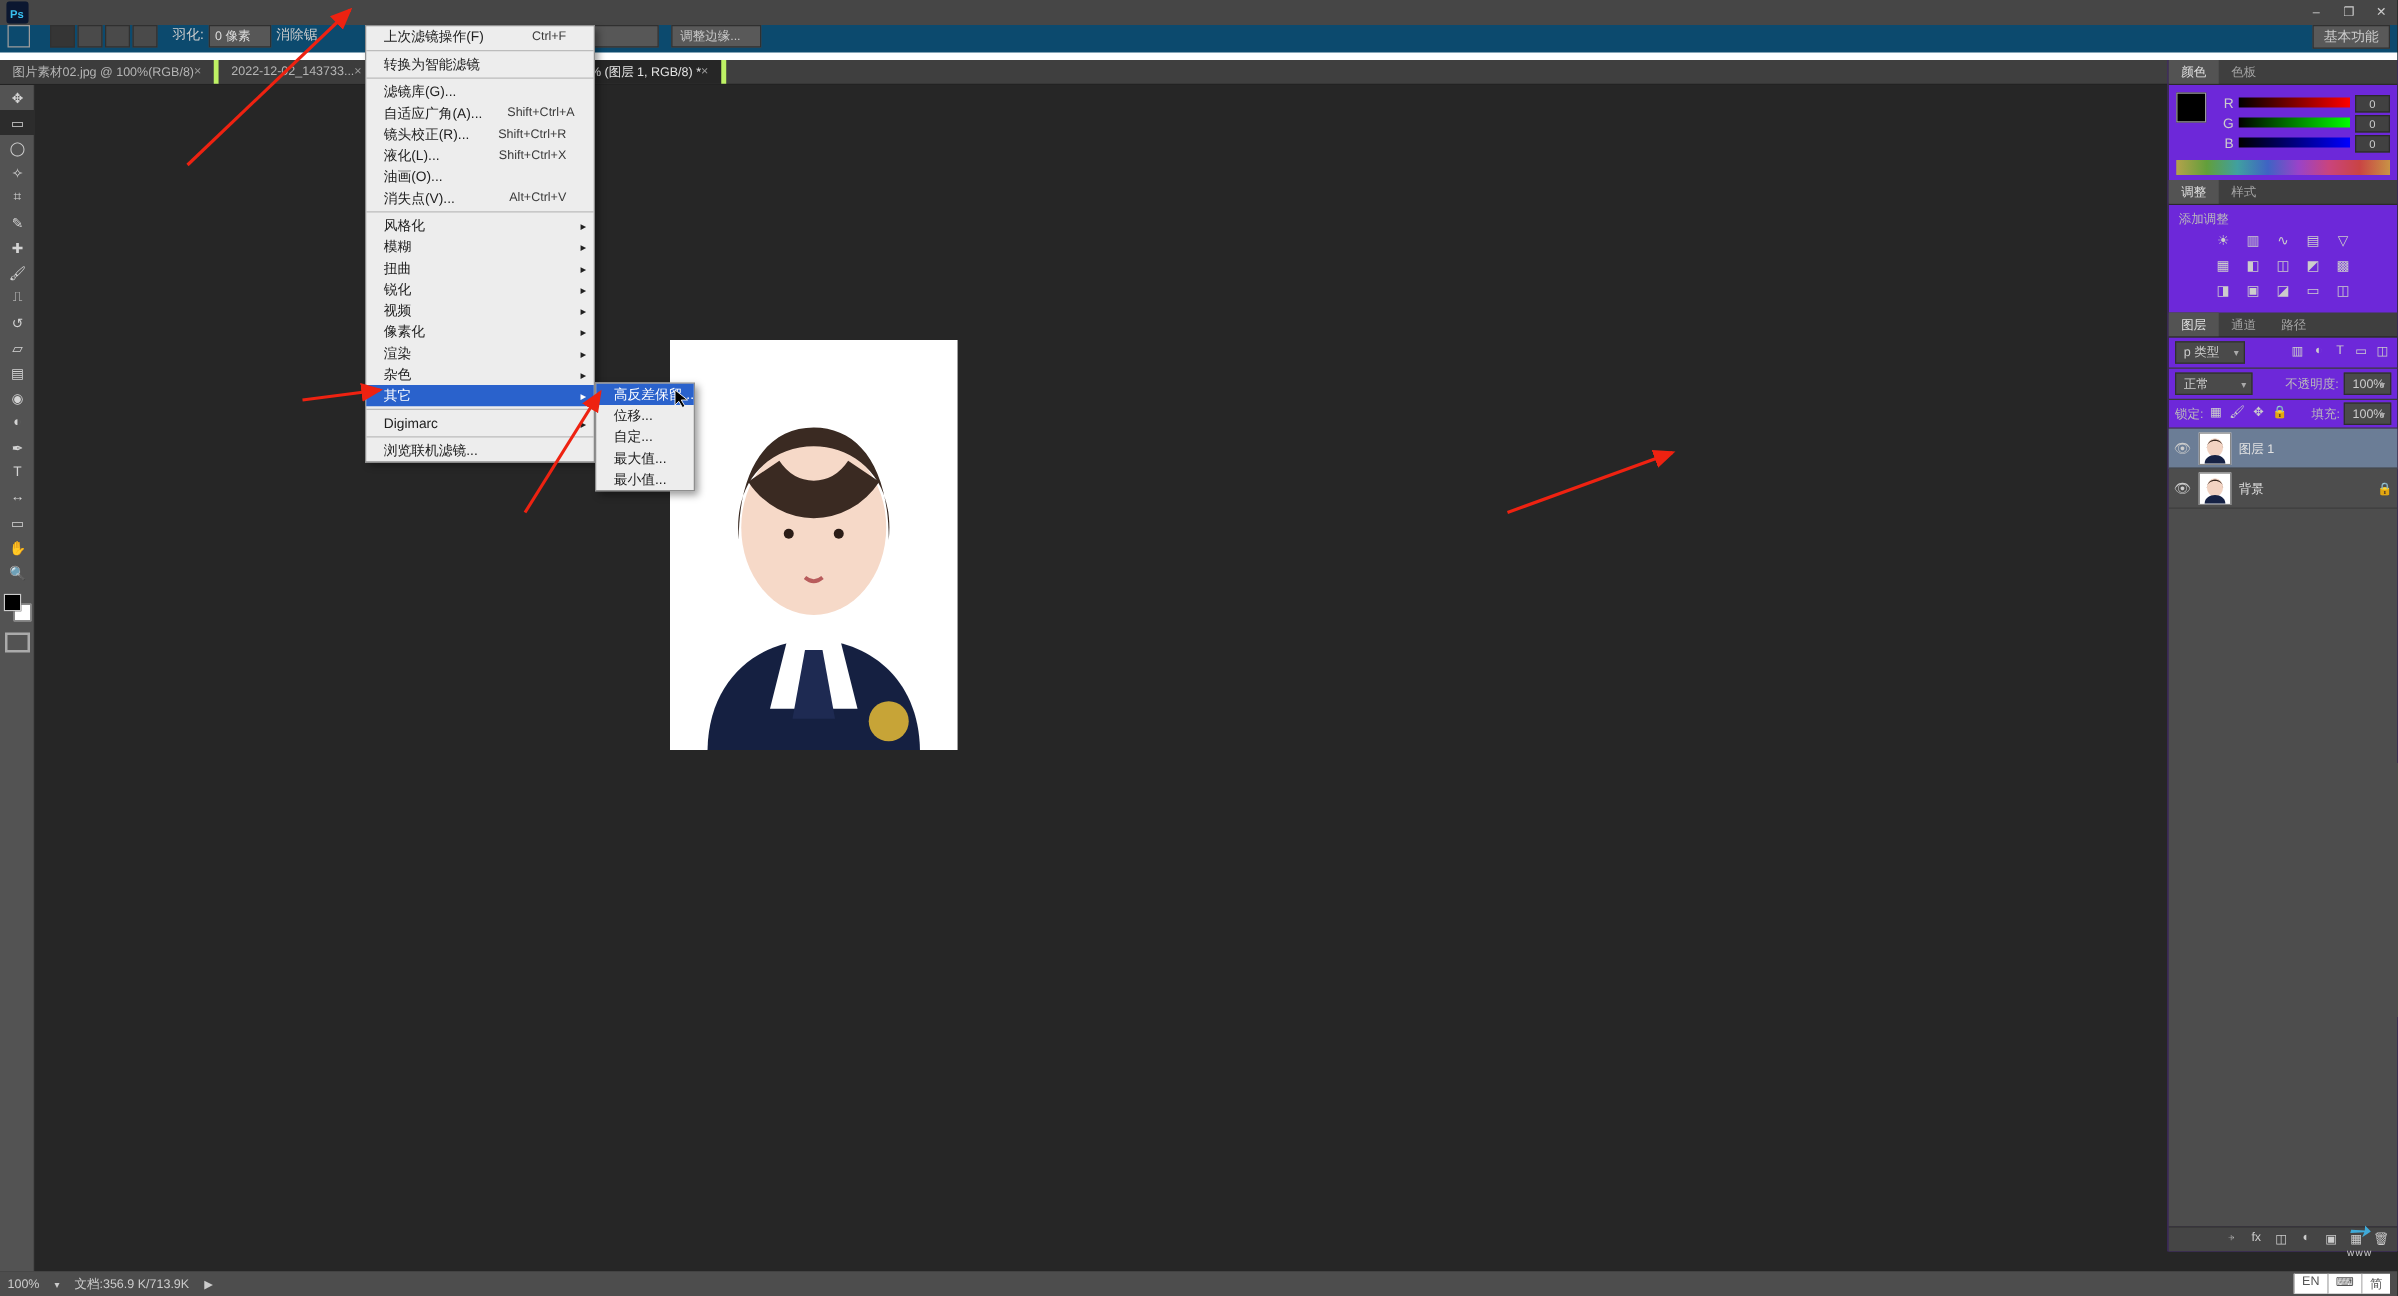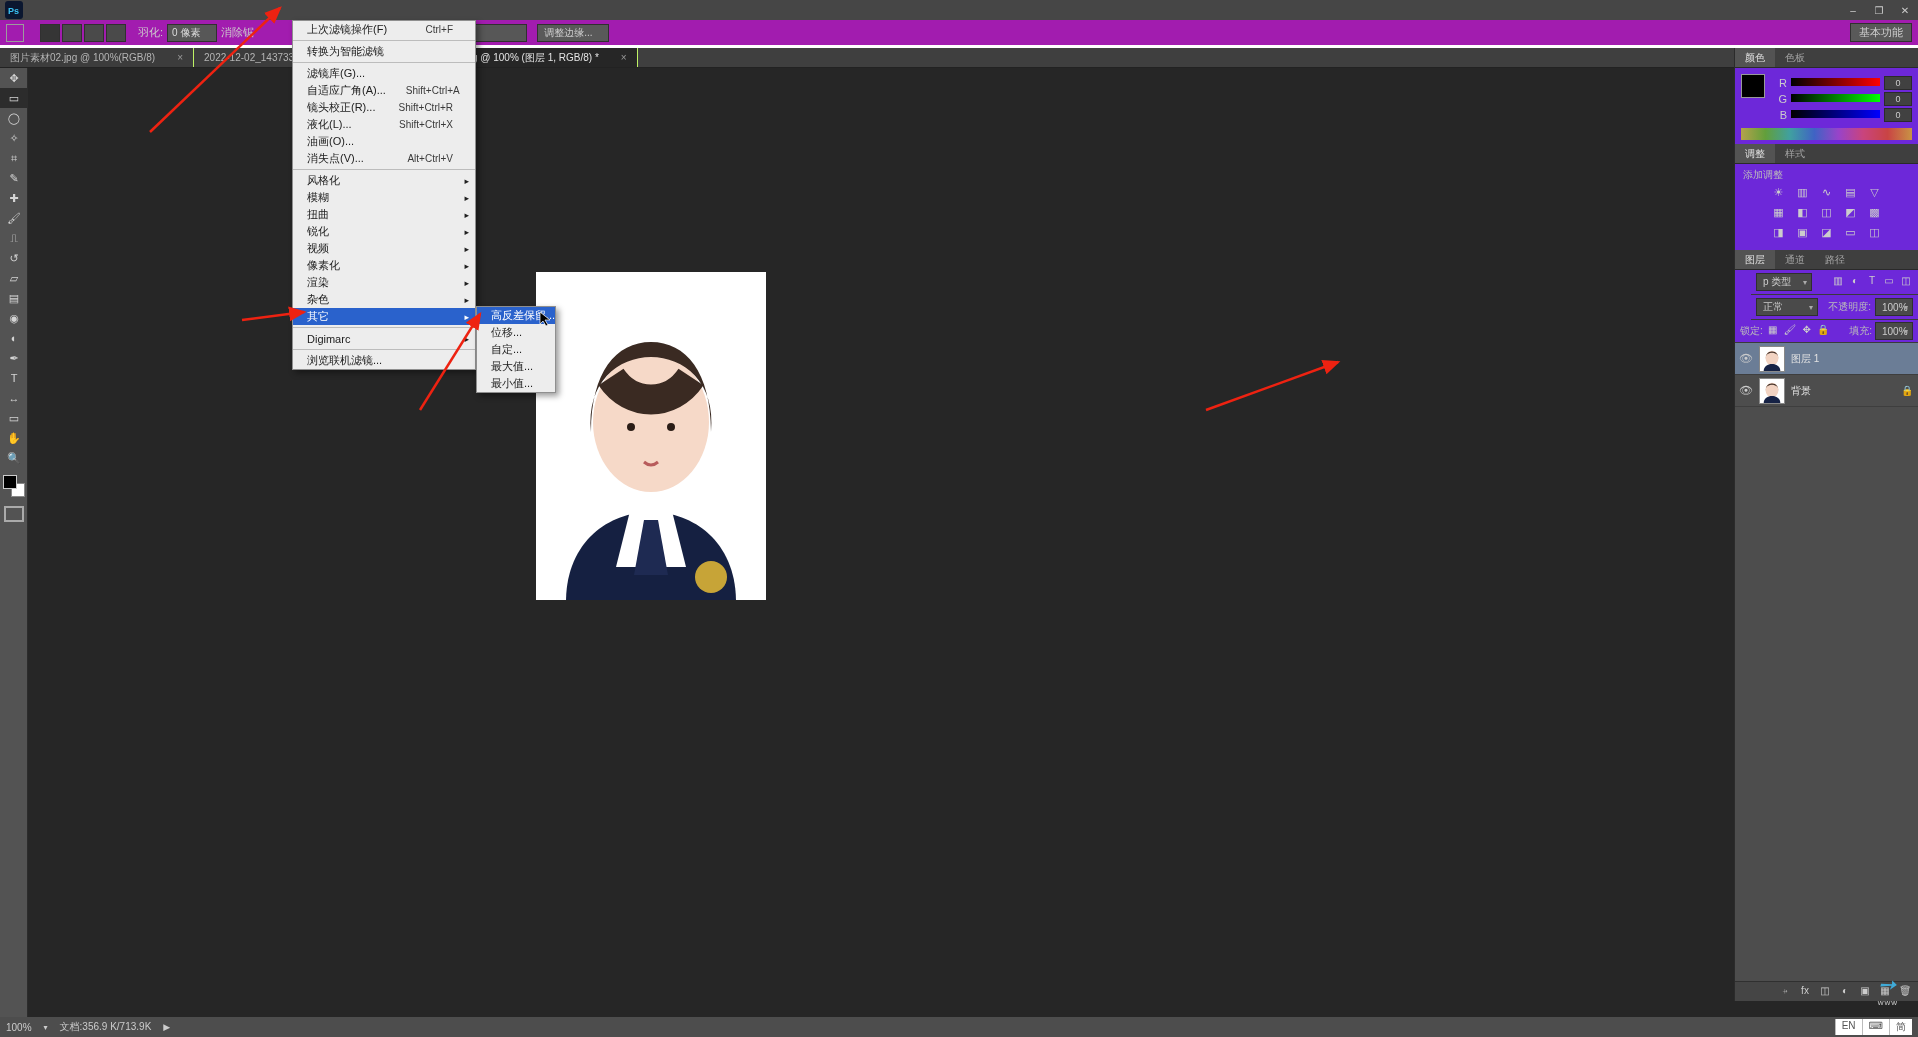--- a/index.html
+++ b/index.html
@@ -38,24 +38,24 @@
 .win-btns { margin-left: auto; display: flex; }
 .win-btns div {
   width: 26px; height: 18px;
   display: flex; align-items: center; justify-content: center;
   color: #ccc; font-size: 10px;
 }
 
 
 .optionsbar {
   height: 28px;
-  background: #a21caf;
-  border-bottom: 3px solid #ffffff;
+  background: #0c4a6e;
+  border-bottom: 6px solid #ffffff;
   display: flex;
-  align-items: center;
+  align-items: flex-start;
   padding: 0 6px;
   color: #ccc;
 }
 .obox {
   width: 18px; height: 18px;
   border: 1px solid #9c9c9c;
   margin-right: 8px;
 }
 .optgrp { display:flex; gap:2px; margin:0 8px; }
 .optgrp .tgl {
@@ -82,23 +82,23 @@
 .doctabs {
   height: 20px;
   background: #3f3f3f;
   display: flex;
   border-bottom: 1px solid #222;
 }
 .doctab {
   padding: 3px 10px;
   font-size: 10px;
   color: #b5b5b5;
-  border-right:1px solid #bef264;
+  border-right:4px solid #bef264;
   background:#3c3c3c;
-  display:flex; align-items:center; gap:22px;
+  display:flex; align-items:center; gap:0;
 }
 .doctab.active { background:#262626; color:#e4e4e4;}
 .tabx{ color:#9a9a9a; font-size:10px;}
 
 
 .tools {
   position:absolute;
   left:0; top:68px; bottom:20px;
   width:28px;
   background:#535353;
@@ -157,21 +157,21 @@
 .gr-b{background:linear-gradient(to right,#000,#00f);}
 .rgb-row .val{ width:28px; height:14px; background:#414141;border:1px solid #2b2b2b;color:#ccc;font-size:9px;display:flex;align-items:center;justify-content:center;}
 .hue-strip{height:12px;background:linear-gradient(to right,#b4a24b,#629f3b,#40a0a0,#3f63c4,#9943c9,#c9447d,#c94444,#c89345);margin-top:4px;}
 
 .adjust-panel{ padding:4px 8px;}
 .adj-title{color:#bbb;font-size:10px;margin-bottom:4px;}
 .adj-row{display:flex;gap:8px;justify-content:center;margin:4px 0;}
 .adj-row span{width:16px;height:16px;display:inline-block;color:#ccc;text-align:center;}
 
 .layer-panel{flex:1;display:flex;flex-direction:column;}
-.layer-tools{display:flex;align-items:center;padding:3px 5px;gap:4px;border-bottom:1px solid #3a3a3a;margin-left:16px;}
+.layer-tools{display:flex;align-items:center;padding:3px 5px;gap:4px;border-bottom:1px solid #3a3a3a;}
 .dropdown{height:18px;background:#4a4a4a;border:1px solid #2f2f2f;padding:0 16px 0 6px;color:#ccc;font-size:10px;display:flex;align-items:center;position:relative;}
 .dropdown:after{content:"▾";position:absolute;right:4px;font-size:8px;color:#aaa;}
 .pct{width:38px;}
 .icons-row{display:flex;gap:3px;margin-left:auto;}
 .mini-icn{width:14px;height:14px;color:#ccc;font-size:10px;text-align:center;}
 
 .lock-row{display:flex;align-items:center;padding:2px 5px;gap:3px;color:#bbb;font-size:10px;border-bottom:1px solid #3a3a3a;}
 
 .layers{flex:1;background:#4d4d4d;}
 .layer{display:flex;align-items:center;height:32px;border-bottom:1px solid #3e3e3e;gap:6px;padding:0 4px;}

